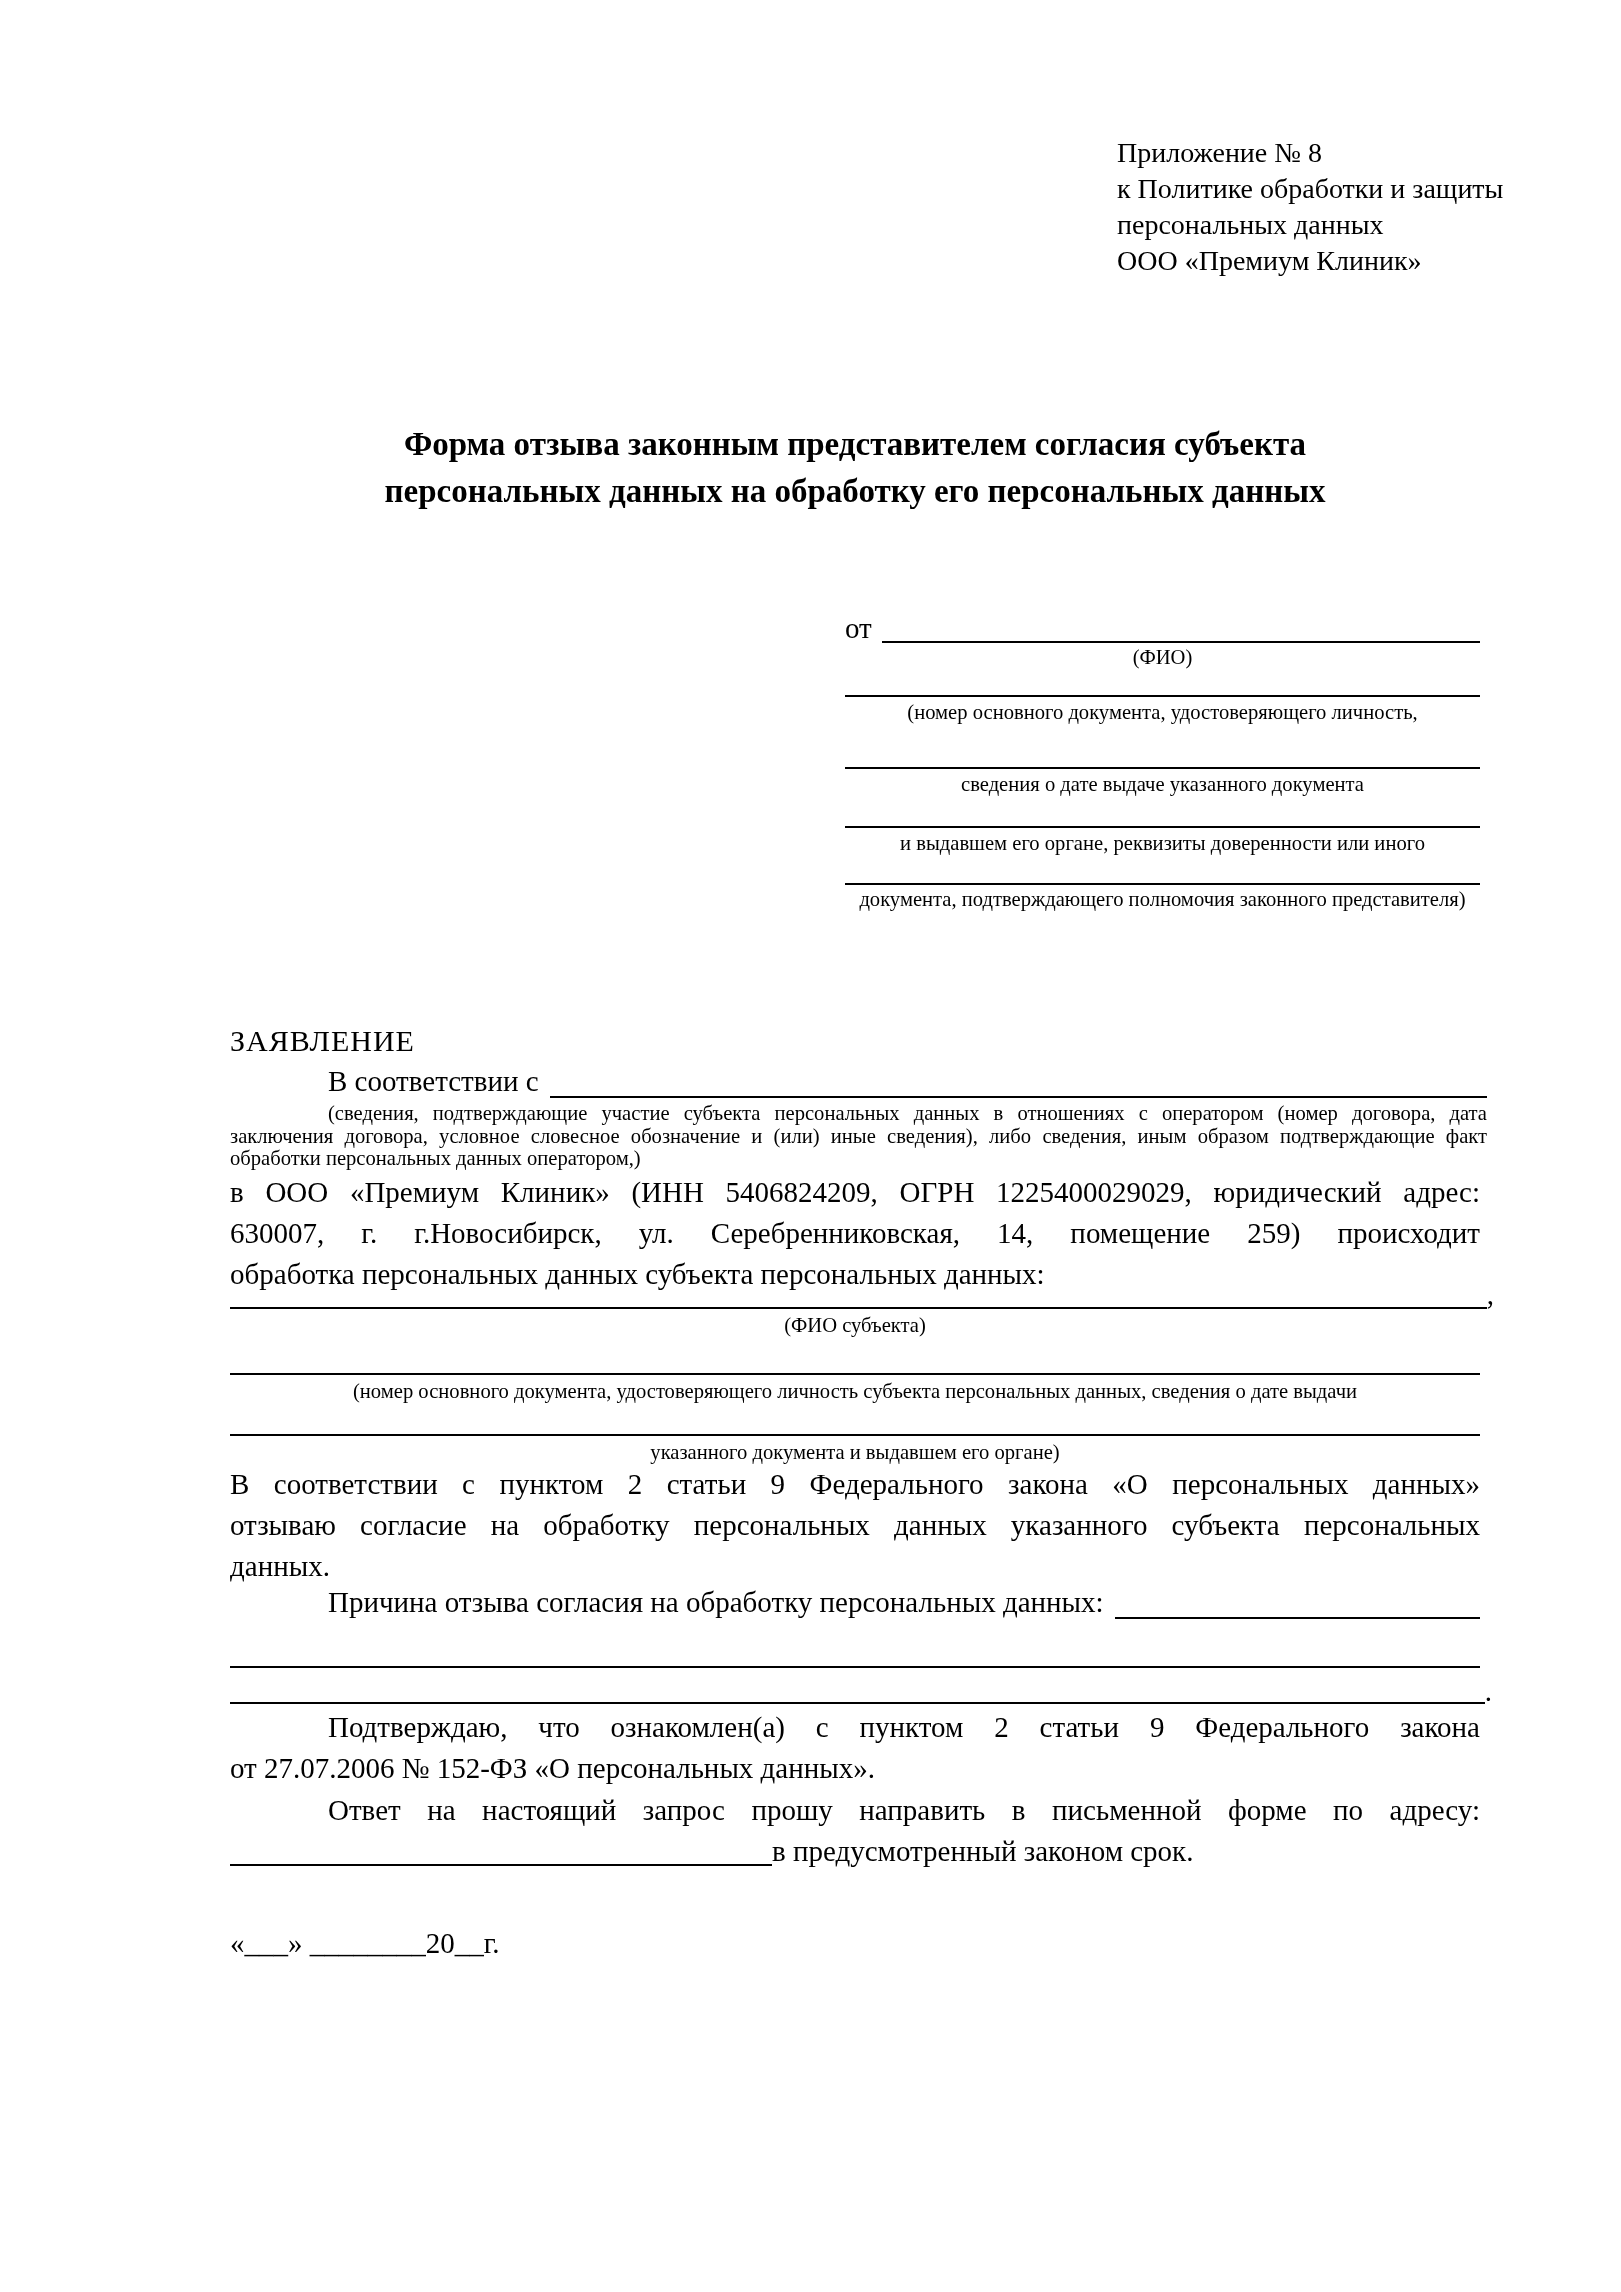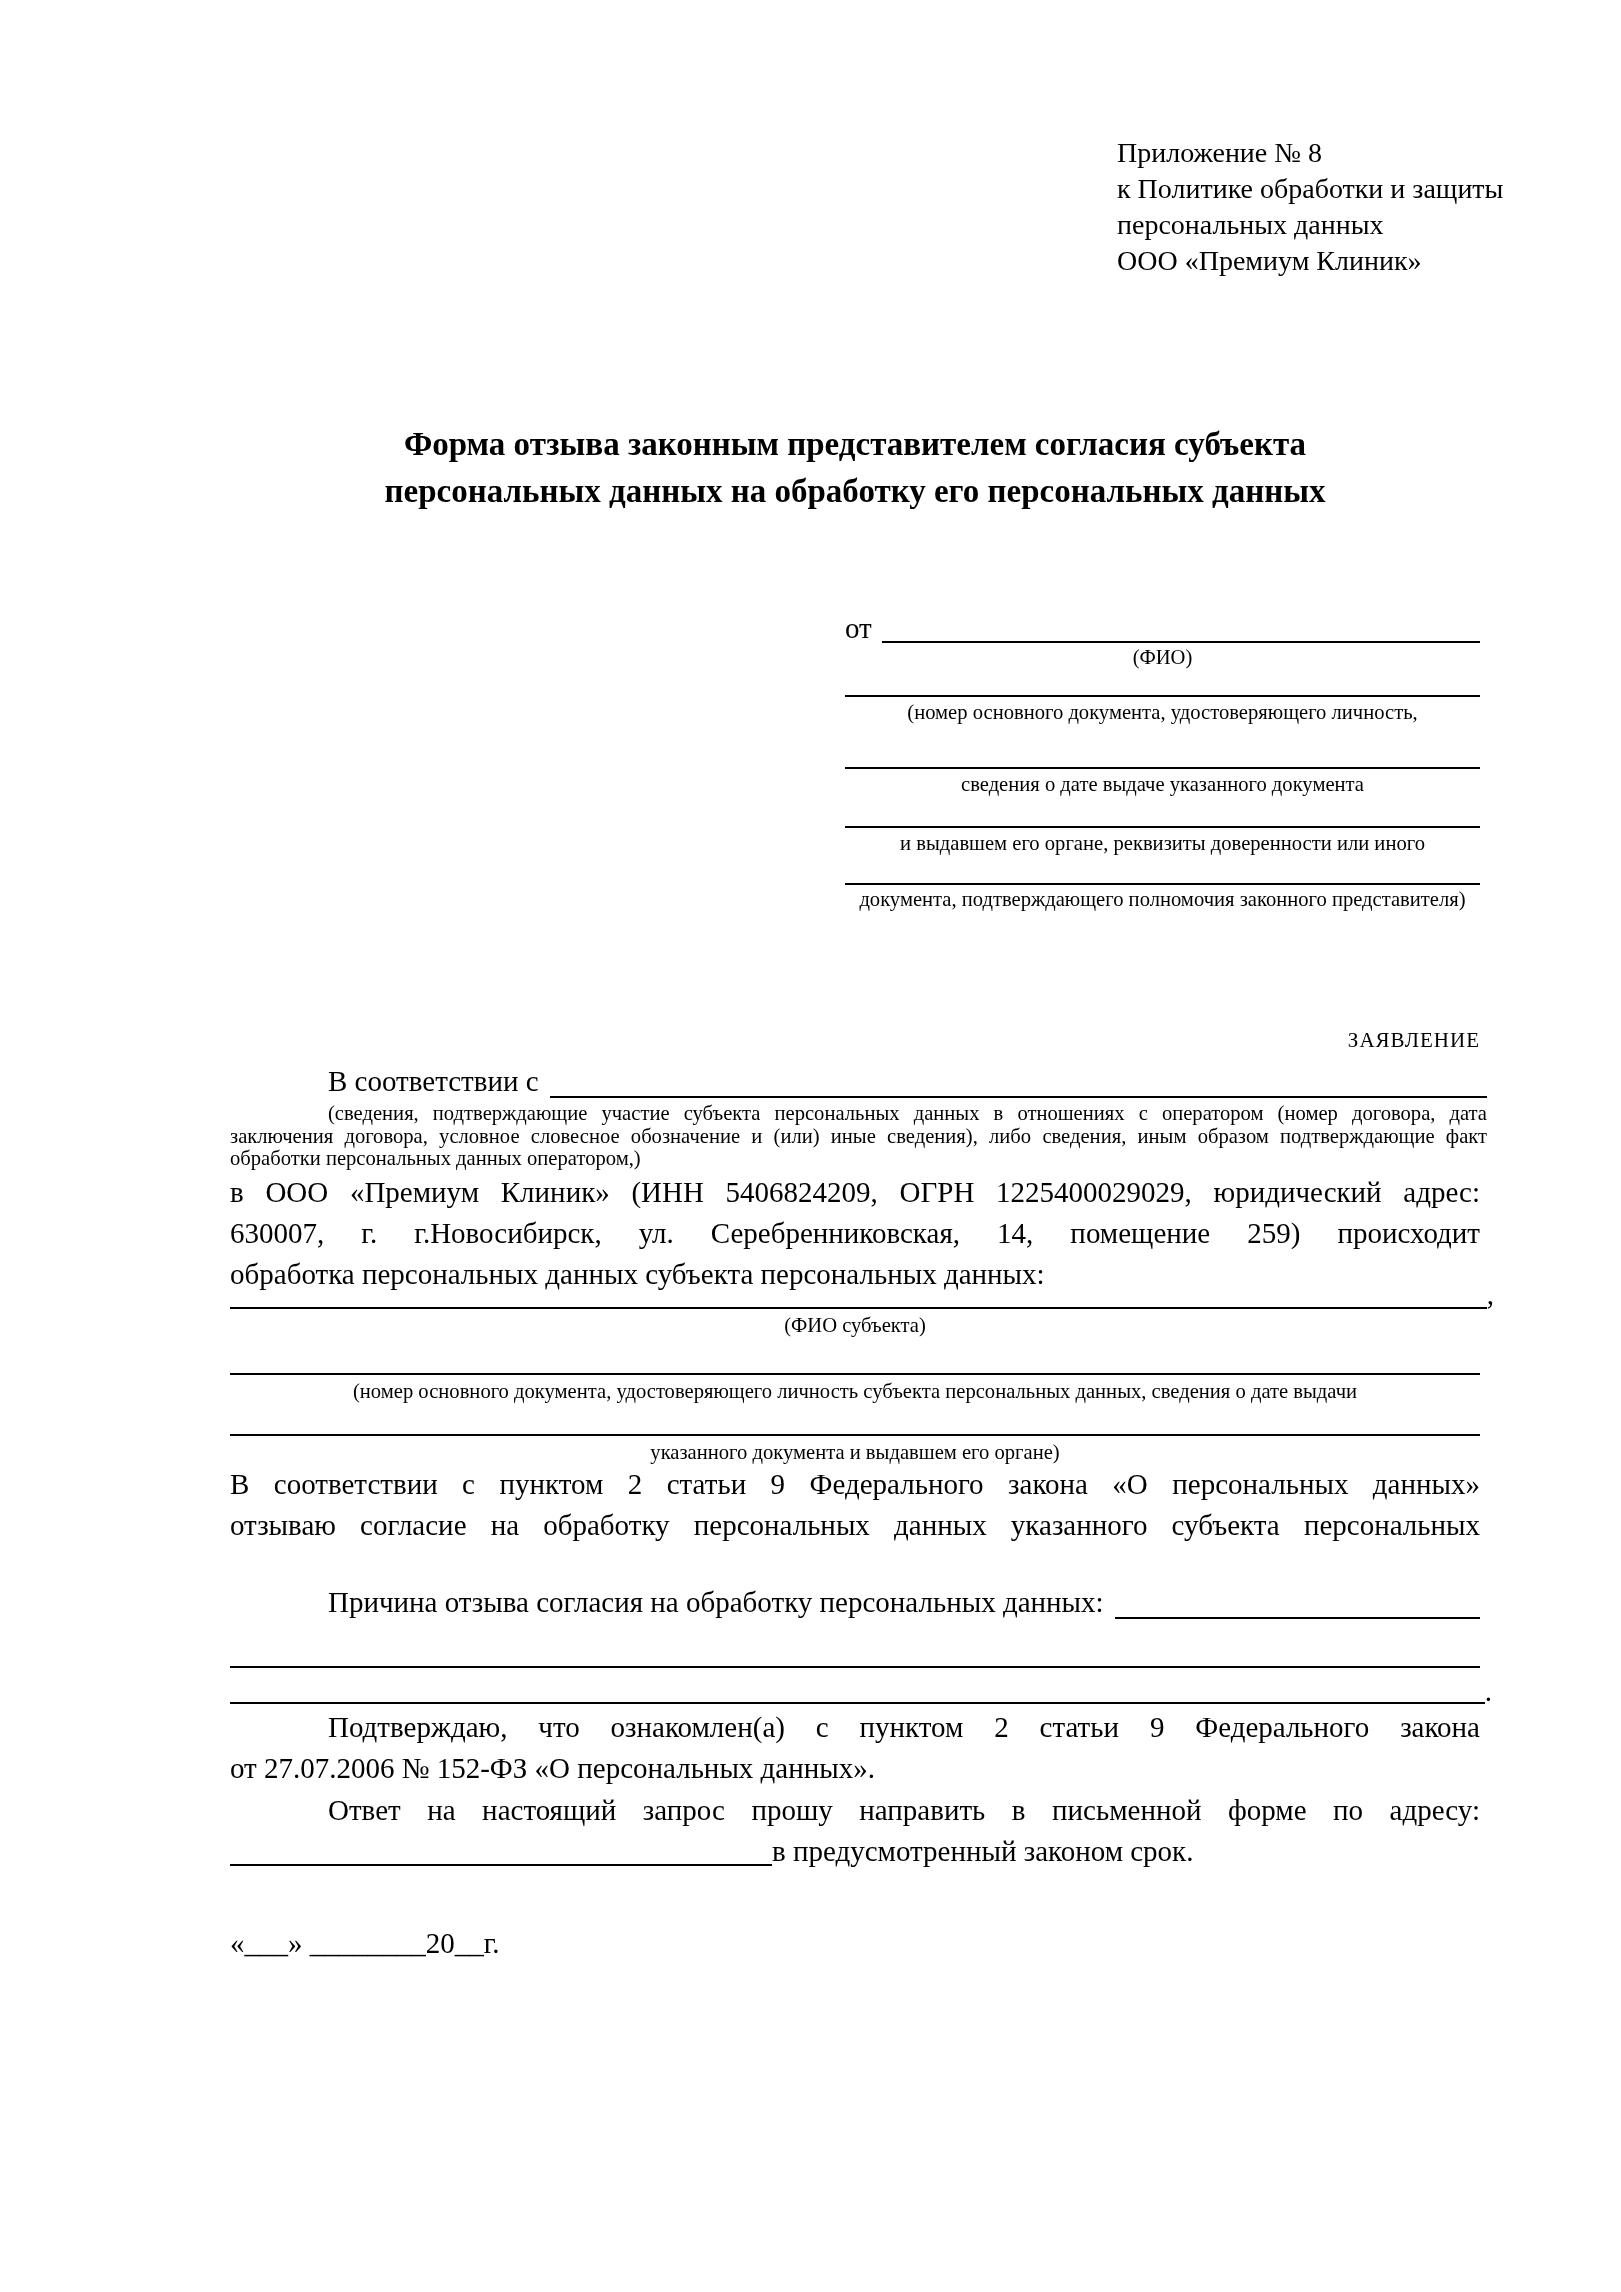--- a/index.html
+++ b/index.html
@@ -15,21 +15,21 @@
   .body-text{font-size:29px;line-height:41px;}
   .caption{font-size:20.6px;line-height:24.5px;text-align:center;}
   .stretch{text-align:justify;text-align-last:justify;}
   .leftline{text-align:left;}
   .row{display:flex;align-items:flex-start;}
   .fill-line{flex:1;border-bottom:2px solid #000;}
   .blank{border-bottom:2px solid #000;}
   .indent{display:inline-block;width:98px;flex:0 0 98px;}
   .hdr{font-size:28px;line-height:36px;margin-left:36px;}
   .ttl{font-size:33px;line-height:47px;font-weight:bold;text-align:center;}
-  .zayav{font-size:21px;line-height:39px;text-align:right;letter-spacing:1px;}
+  .zayav{font-size:30px;line-height:39px;text-align:left;letter-spacing:1px;}
   .note{font-size:20.6px;line-height:22.5px;}
   .nowrap{white-space:nowrap;}
 </style>
 </head>
 <body>
 
 <div class="page">
 
   <div class="abs hdr" style="left:1081px;top:135px;width:421px;">
     <div>Приложение № 8</div>
@@ -86,20 +86,21 @@
   <div class="abs caption" style="left:230px;top:1313px;width:1250px;">(ФИО субъекта)</div>
 
   <div class="abs blank" style="left:230px;top:1343px;width:1250px;height:30px;"></div>
   <div class="abs caption" style="left:230px;top:1379px;width:1250px;">(номер основного документа, удостоверяющего личность субъекта персональных данных, сведения о дате выдачи</div>
   <div class="abs blank" style="left:230px;top:1407px;width:1250px;height:27.4px;"></div>
   <div class="abs caption" style="left:230px;top:1440px;width:1250px;">указанного документа и выдавшем его органе)</div>
 
   <div class="abs body-text" style="left:230px;top:1464px;width:1250px;">
     <div class="stretch">В соответствии с пунктом 2 статьи 9 Федерального закона «О персональных данных»</div>
     <div class="stretch">отзываю согласие на обработку персональных данных указанного субъекта персональных</div>
+    <div class="leftline">данных.</div>
   </div>
 
   <div class="abs row body-text" style="left:230px;top:1582px;width:1250px;height:37px;">
     <span class="indent"></span>
     <span class="nowrap" style="padding-right:11.8px;">Причина отзыва согласия на обработку персональных данных:</span>
     <span class="fill-line" style="height:35px;"></span>
   </div>
 
   <div class="abs blank" style="left:230px;top:1637px;width:1250px;height:29px;"></div>
   <div class="abs row body-text" style="left:230px;top:1671px;width:1262px;height:31px;">

